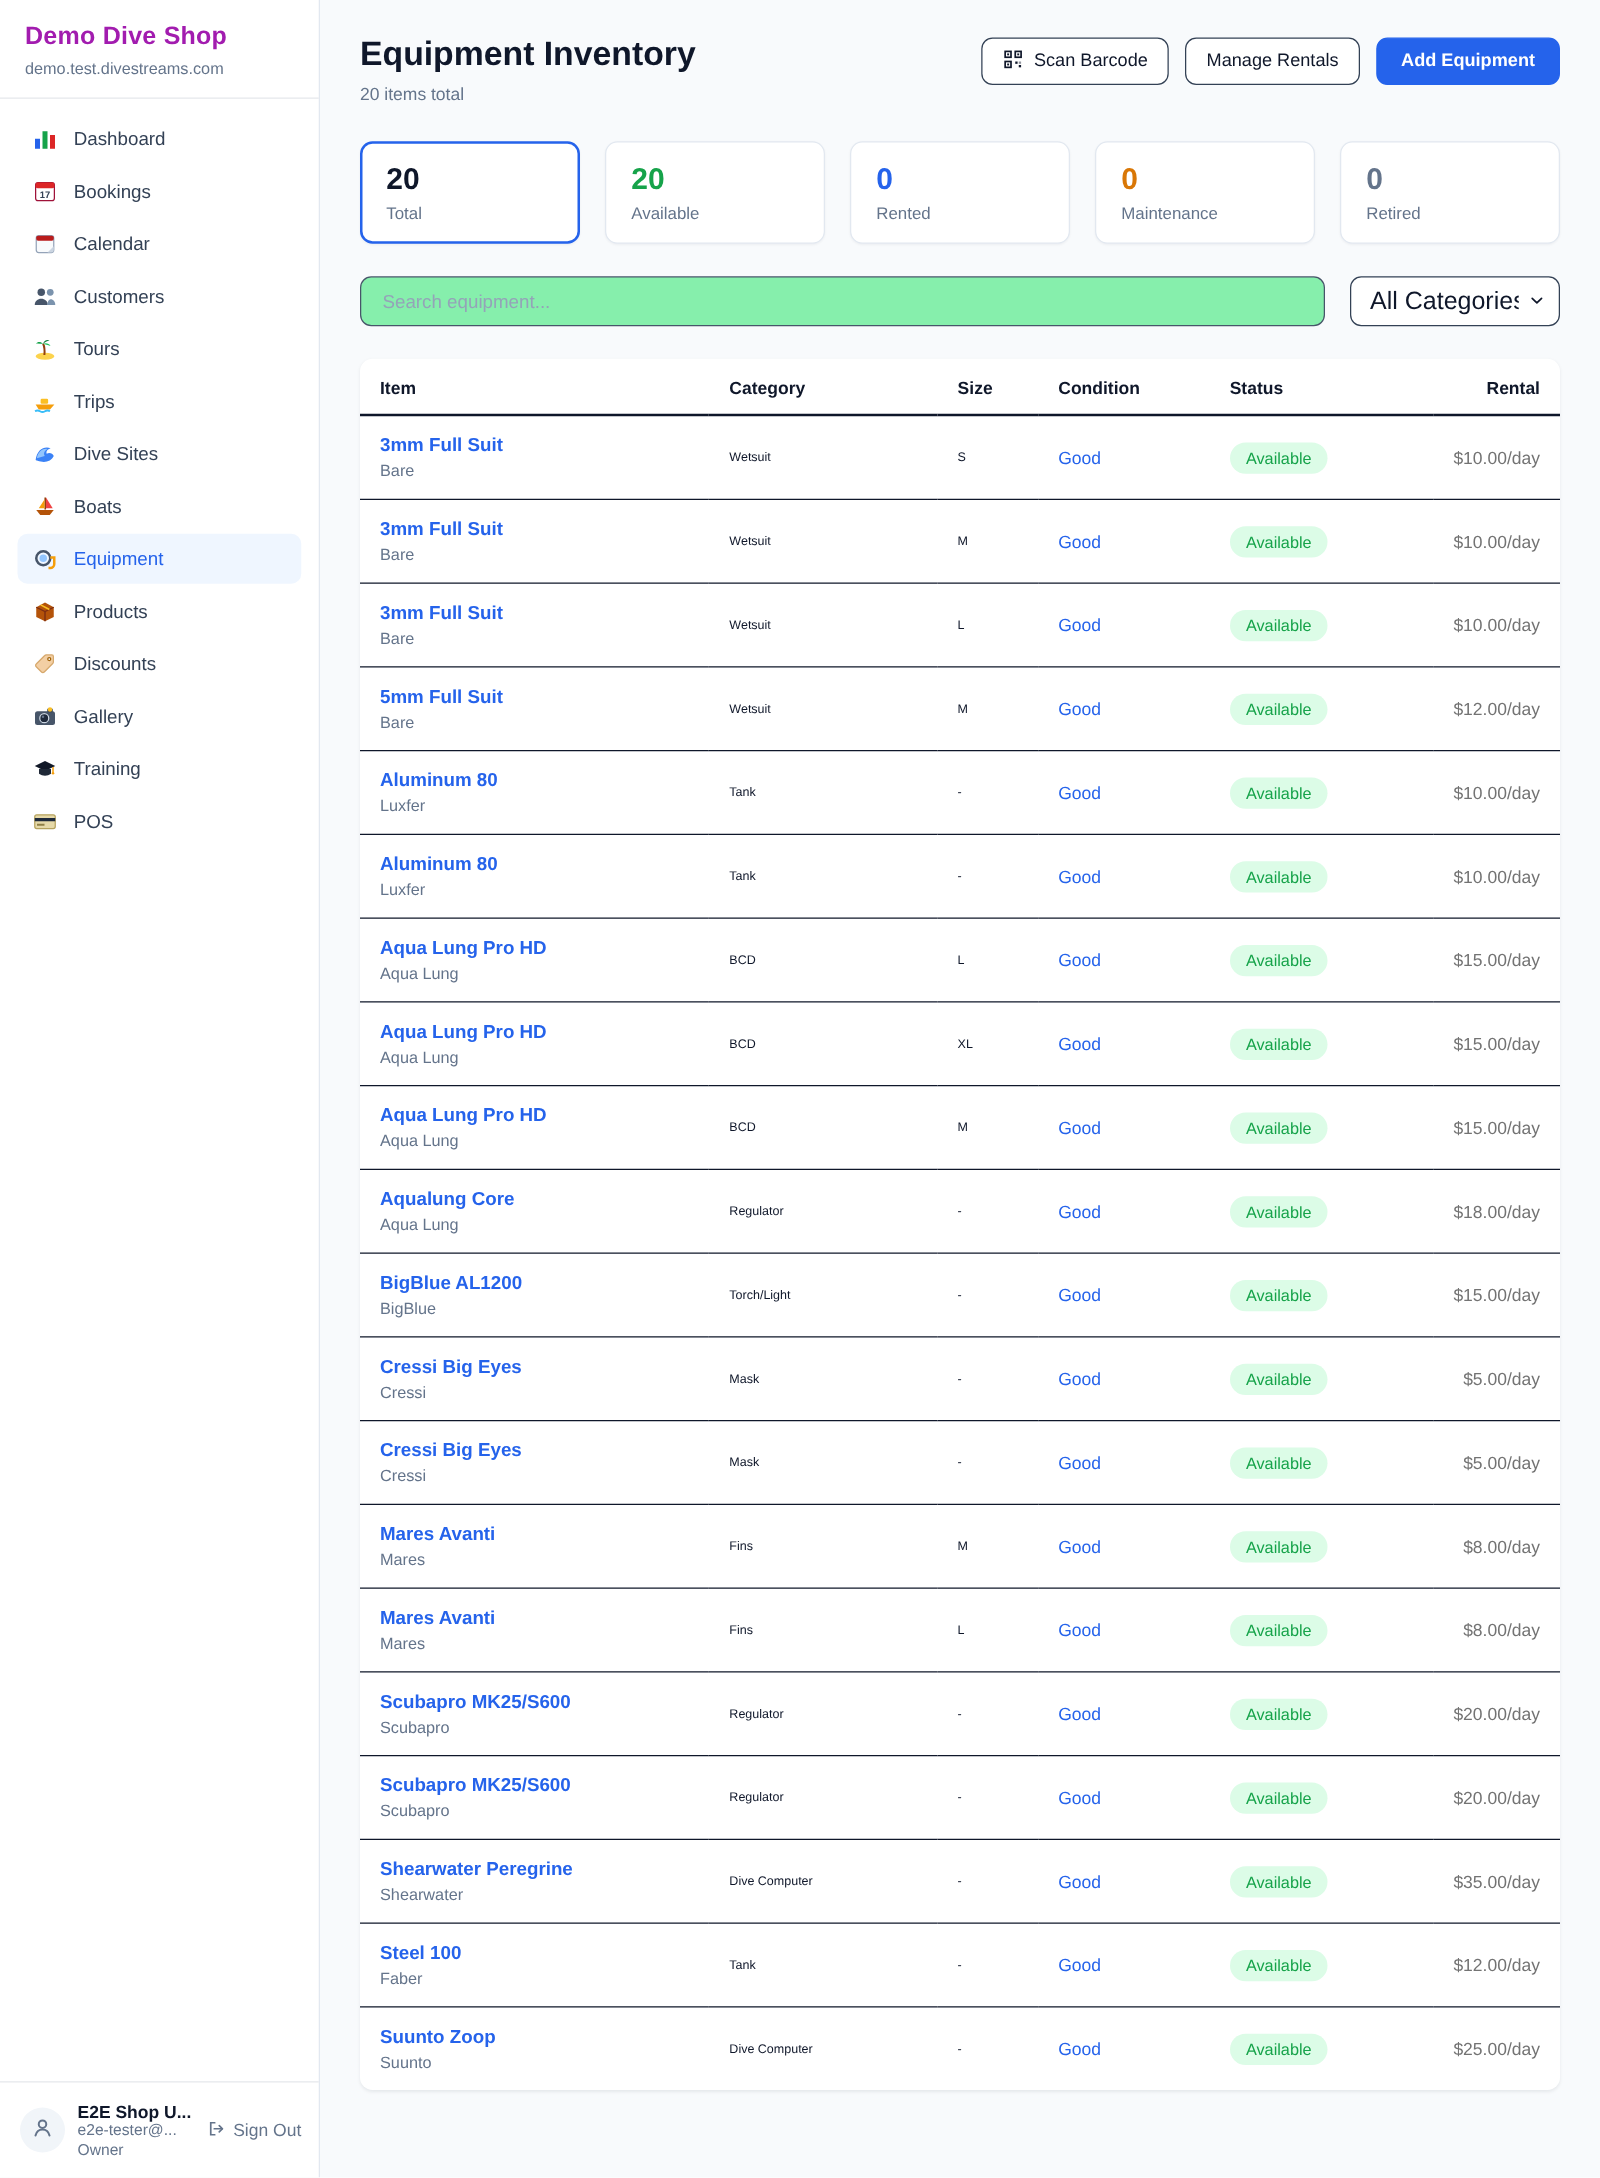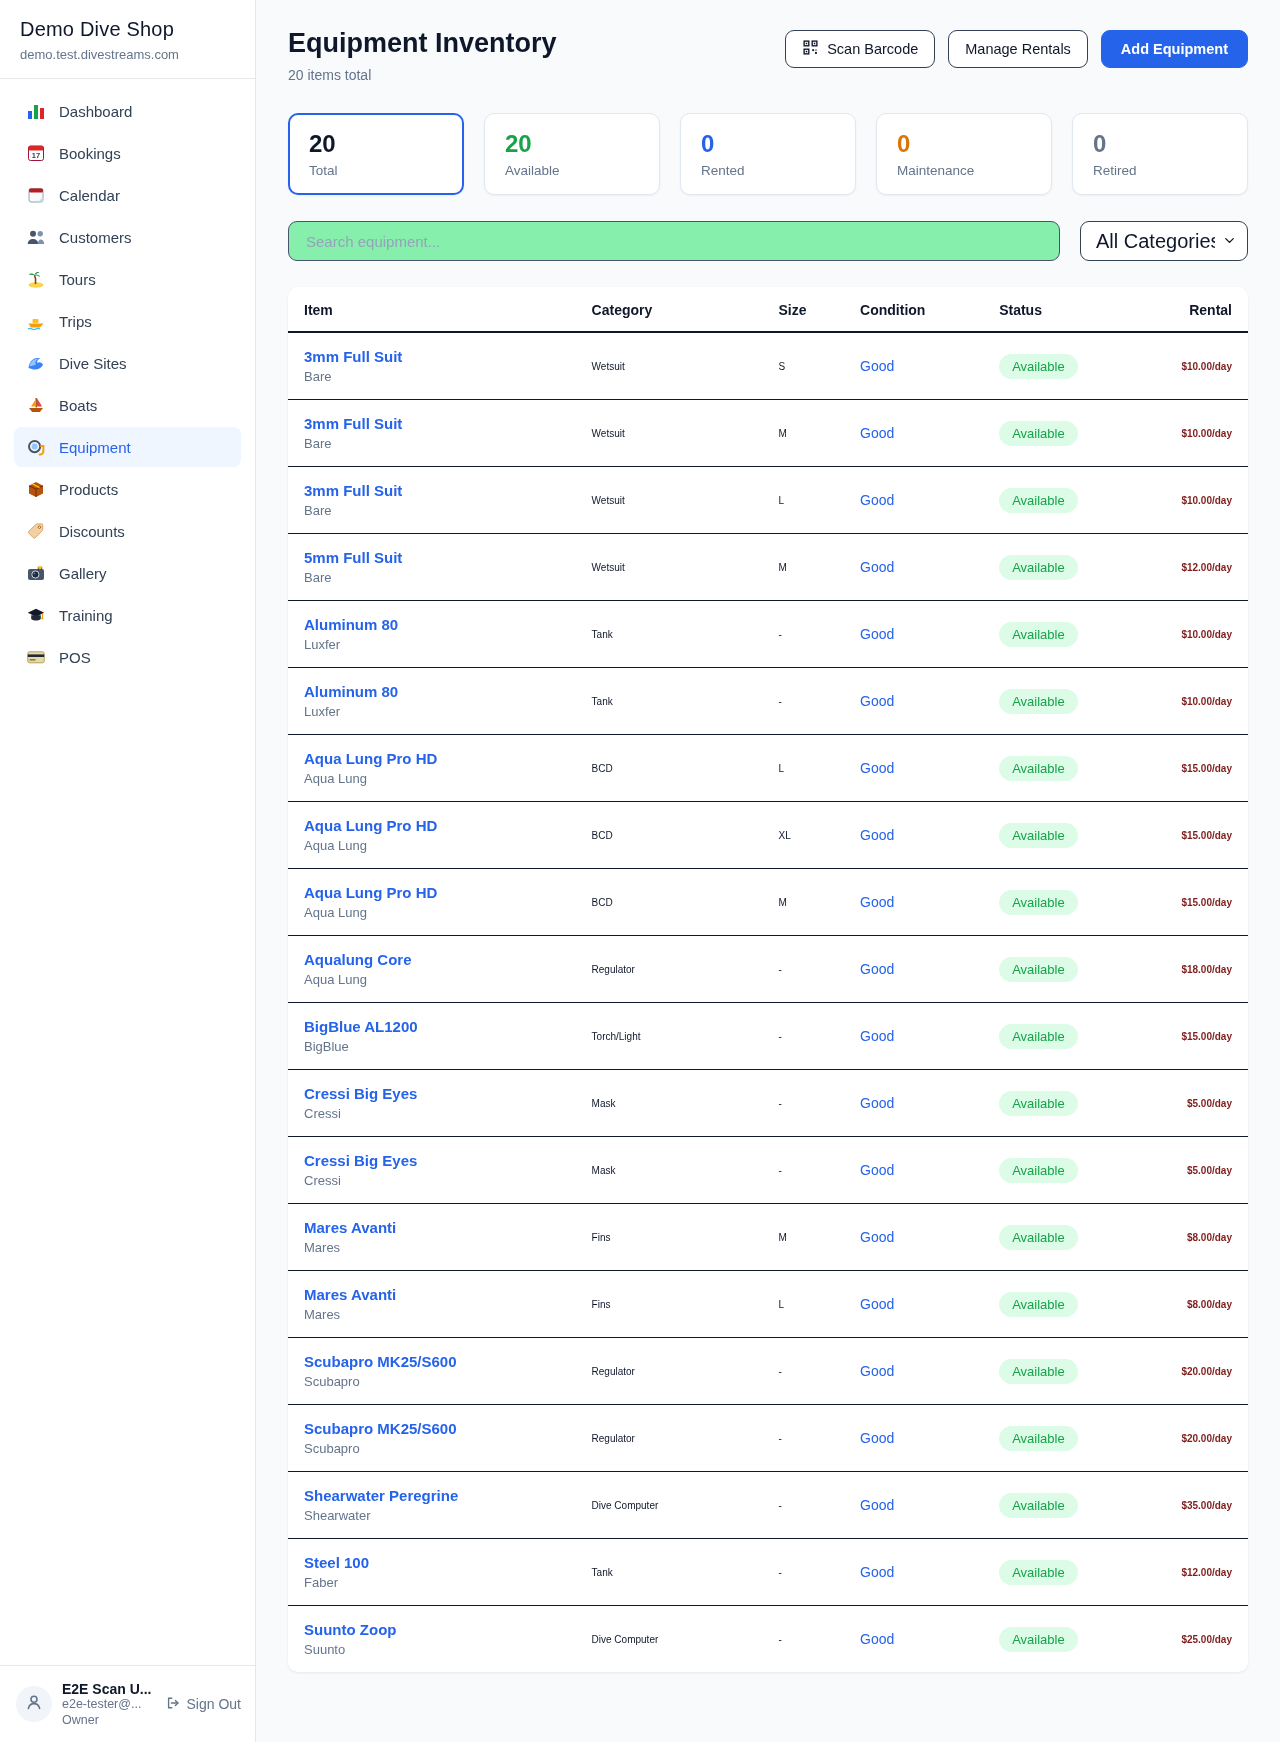--- a/index.html
+++ b/index.html
@@ -7,21 +7,21 @@
   body {
     display:flex;
     background:#f8fafc;
     font-family:"Liberation Sans", sans-serif;
     color:#0f172a;
     overflow:hidden;
   }
   
   .sidebar { width:256px; min-width:256px; background:#ffffff; border-right:1px solid #e2e8f0; display:flex; flex-direction:column; }
   .brand { padding:18px 20px 16px; border-bottom:1px solid #e5e7eb; }
-  .brand-name { font-size:20px; font-weight:normal; color:#0f172a; letter-spacing:.2px; }
+  .brand-name { font-size:20px; font-weight:bold; color:#a21caf; letter-spacing:.2px; }
   .brand-domain { font-size:13px; color:#64748b; margin-top:6px; }
   .nav { padding:12px 14px 6px; }
   .nav-item { display:flex; align-items:center; gap:13px; padding:10px 12px; border-radius:8px; font-size:15px; color:#334155; margin-bottom:2px; cursor:pointer; }
   .nav-item.active { background:#eff6ff; color:#2563eb; }
   .nav-icon { width:20px; height:20px; display:inline-flex; flex:none; }
   .nav-icon svg { width:20px; height:20px; }
   .sidebar-footer { border-top:1px solid #e5e7eb; padding:15px 14px 15px 16px; display:flex; align-items:center; gap:10px; }
   .avatar { width:36px; height:36px; border-radius:50%; background:#f1f5f9; display:flex; align-items:center; justify-content:center; flex:none; }
   .avatar svg { width:20px; height:20px; }
   .user-info { flex:1; min-width:0; }
@@ -58,21 +58,21 @@
   table { width:100%; border-collapse:collapse; }
   thead th { text-align:left; font-size:14px; font-weight:bold; color:#0f172a; padding:15px 16px 13px; border-bottom:2px solid #0f172a; }
   thead th.col-rental { text-align:right; }
   tbody tr { border-top:1.5px solid #0f172a; }
   tbody tr:first-child { border-top:none; }
   tbody td { padding:15px 16px; vertical-align:middle; }
   .item-name { color:#2563eb; font-size:15px; font-weight:bold; cursor:pointer; }
   .item-brand { color:#64748b; font-size:13px; margin-top:4px; }
   td.cell-category, td.cell-size { font-size:10px; color:#0f172a; }
   td.cell-condition { font-size:14px; color:#2563eb; cursor:pointer; }
-  td.cell-rental { font-size:10px; color:#7f1d1d; text-align:right;font-weight:bold; }
+  td.cell-rental { font-size:14px; color:#737373; text-align:right; }
   .pill { display:inline-block; background:#dcfce7; color:#16a34a; font-size:13px; padding:5px 13px; border-radius:999px; }
 </style>
 </head>
 <body>
 
 <aside class="sidebar">
   <div class="brand">
     <div class="brand-name">Demo Dive Shop</div>
     <div class="brand-domain">demo.test.divestreams.com</div>
   </div>
@@ -226,21 +226,21 @@
     </nav>
   <div style="flex:1"></div>
   <div class="sidebar-footer">
     <div class="avatar">
       <span><svg viewBox="0 0 20 20" xmlns="http://www.w3.org/2000/svg">
             <circle cx="10" cy="7.3" r="3" fill="none" stroke="#64748b" stroke-width="1.6"></circle>
             <path d="M4.4 16.4 c.8-3.2 3.1-4.8 5.6-4.8 s4.8 1.6 5.6 4.8" fill="none" stroke="#64748b" stroke-width="1.6" stroke-linecap="round"></path>
           </svg></span>
     </div>
     <div class="user-info">
-      <div class="user-name">E2E Scan U...</div>
+      <div class="user-name">E2E Shop U...</div>
       <div class="user-email">e2e-tester@...</div>
       <div class="user-role">Owner</div>
     </div>
     <div class="signout">
       <span><svg viewBox="0 0 20 20" xmlns="http://www.w3.org/2000/svg">
             <path d="M8.5 4 H4.5 V16 H8.5" fill="none" stroke="#64748b" stroke-width="1.7" stroke-linecap="round"></path>
             <line x1="8" y1="10" x2="16" y2="10" stroke="#64748b" stroke-width="1.7" stroke-linecap="round"></line>
             <path d="M13 6.8 L16.2 10 L13 13.2" fill="none" stroke="#64748b" stroke-width="1.7" stroke-linecap="round" stroke-linejoin="round"></path>
           </svg></span>
       <span>Sign Out</span>

